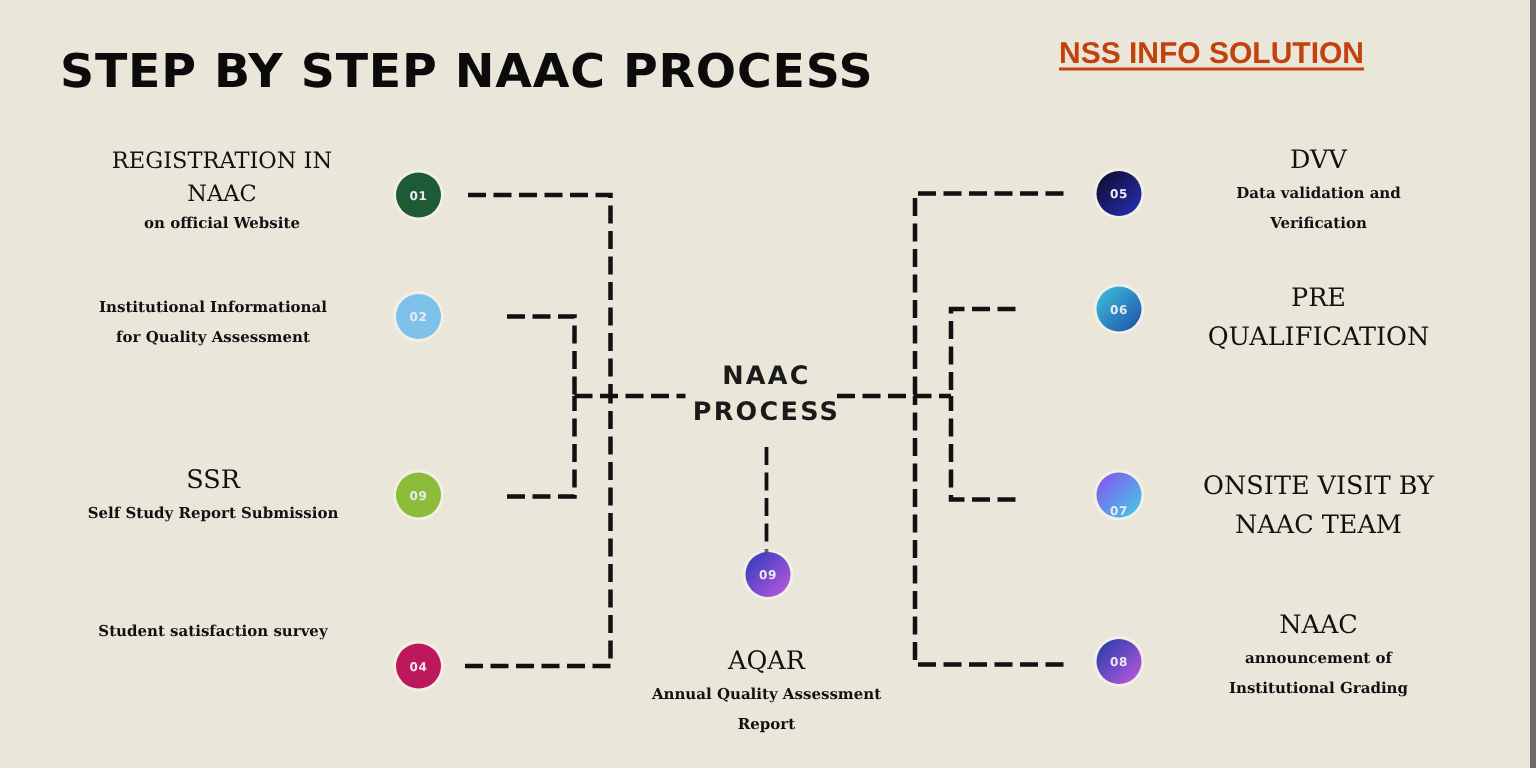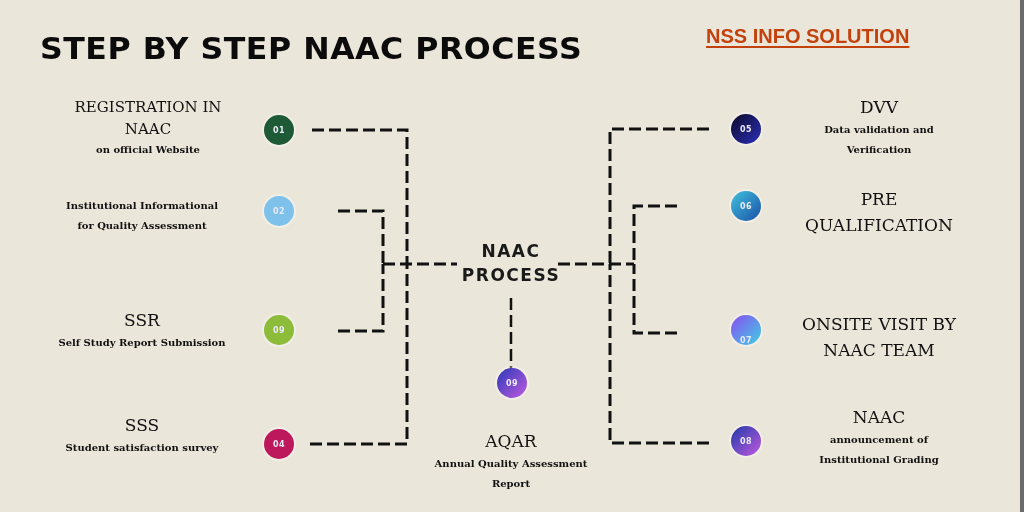--- a/index.html
+++ b/index.html
@@ -117,21 +117,20 @@
   <div class="sub">Institutional Informational</div>
   <div class="sub">for Quality Assessment</div>
 </div>
 
 <div class="step" style="left:27px;top:307px;">
   <div class="head big">SSR</div>
   <div class="sub">Self Study Report Submission</div>
 </div>
 
 <div class="step" style="left:27px;top:412px;">
-  <div class="head big">SSS</div>
   <div class="sub">Student satisfaction survey</div>
 </div>
 
 <div class="step" style="left:764px;top:94px;">
   <div class="head big">DVV</div>
   <div class="sub">Data validation and</div>
   <div class="sub">Verification</div>
 </div>
 
 <div class="step" style="left:764px;top:186px;">

